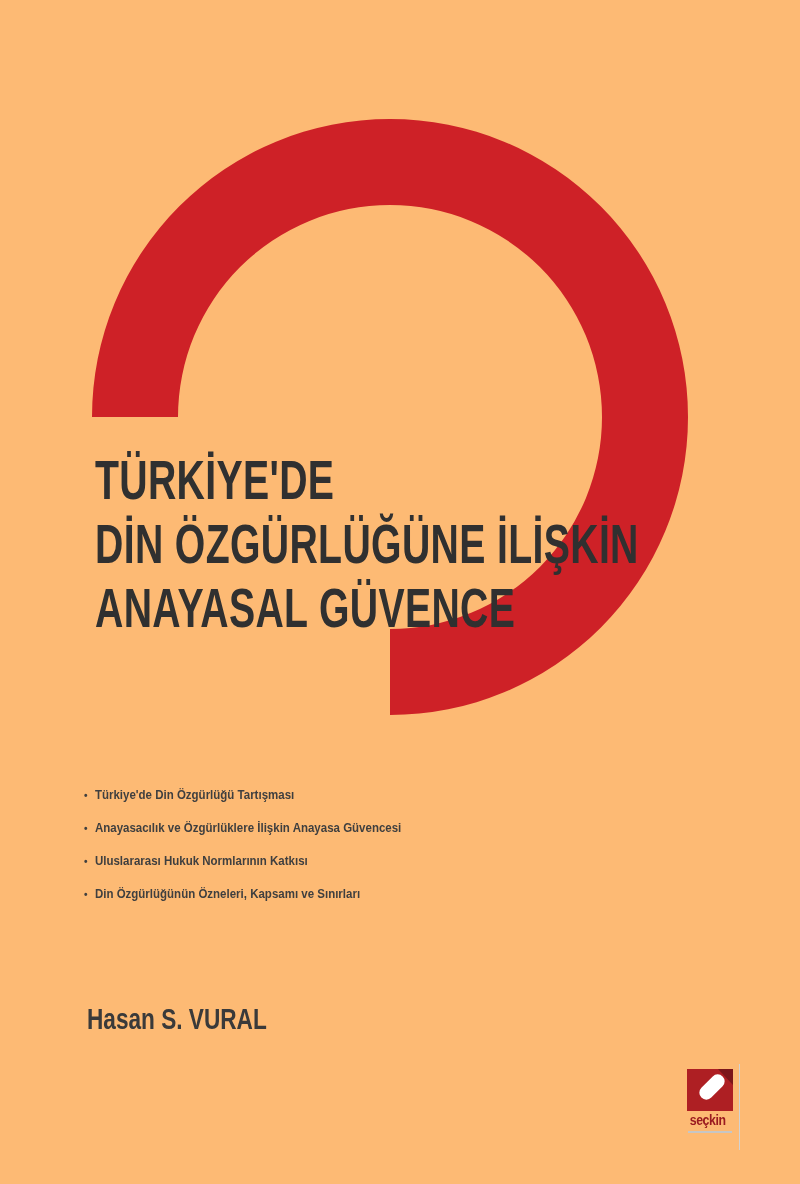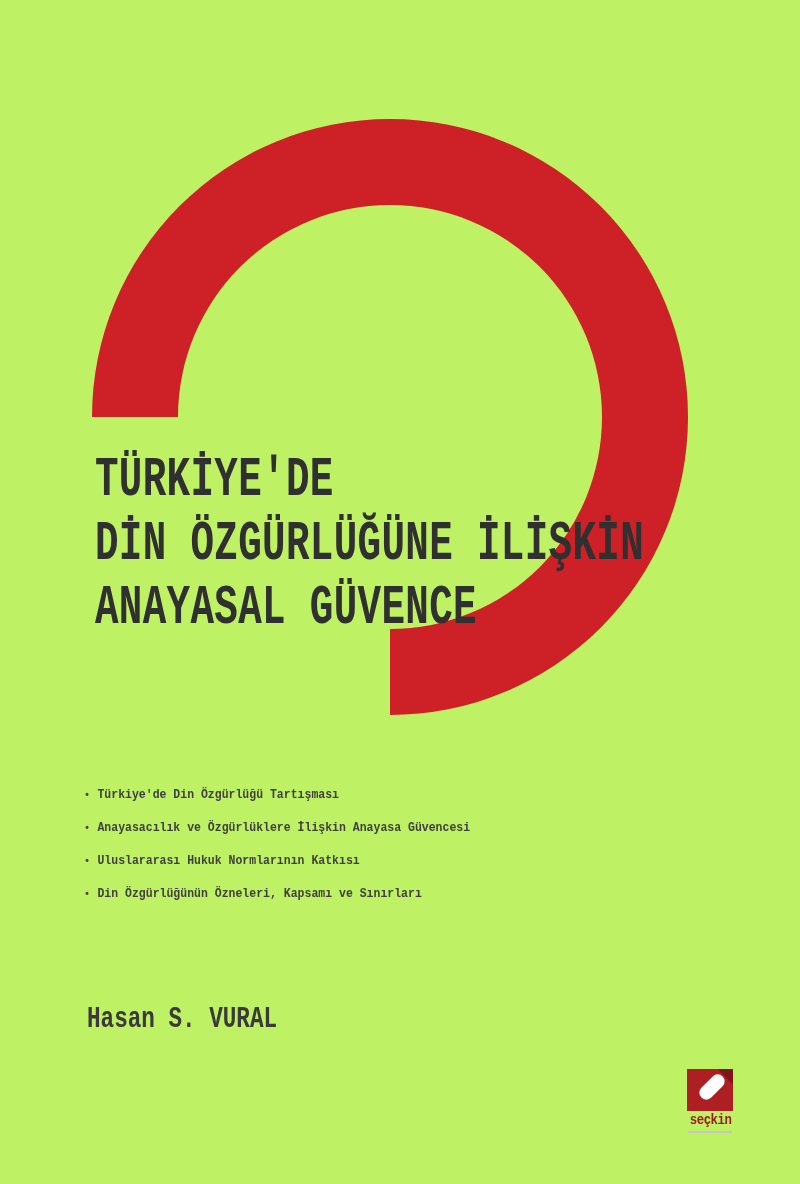--- a/index.html
+++ b/index.html
@@ -5,23 +5,22 @@
   html, body { margin: 0; padding: 0; }
   body {
     width: 800px; height: 1184px;
     background: #ffffff;
     font-family: "Liberation Sans", sans-serif;
     overflow: hidden;
   }
   .cover {
     position: relative;
     width: 800px; height: 1184px;
-    background: #bef264;
+    background: #fdba74;
     overflow: hidden;
-    font-family: Liberation Mono, monospace;
   }
 
   
   .arc-svg { position: absolute; left: 0; top: 0; }
   .arc-path { fill: var(--arc-red, #ce2127); }
 
   
   .title-block {
     position: absolute;
     left: 95px; top: 448px;
@@ -70,21 +69,21 @@
     font-size: 29px;
     font-weight: 700;
     white-space: nowrap;
   }
 
   
   .publisher {
     position: absolute;
     left: 687px; top: 1069px;
     width: 46px;
-    text-align: right;
+    text-align: left;
   }
   .logo-square-svg { display: block; }
   .logo-base { fill: var(--logo-red, #ae1f23); }
   .logo-corner { fill: var(--logo-dark-red, #7c161a); }
   .logo-check { fill: #ffffff; }
   .publisher-name {
     display: block;
     margin-top: 1px;
     color: var(--publisher-red, #9b1b20);
     font-size: 14px;

